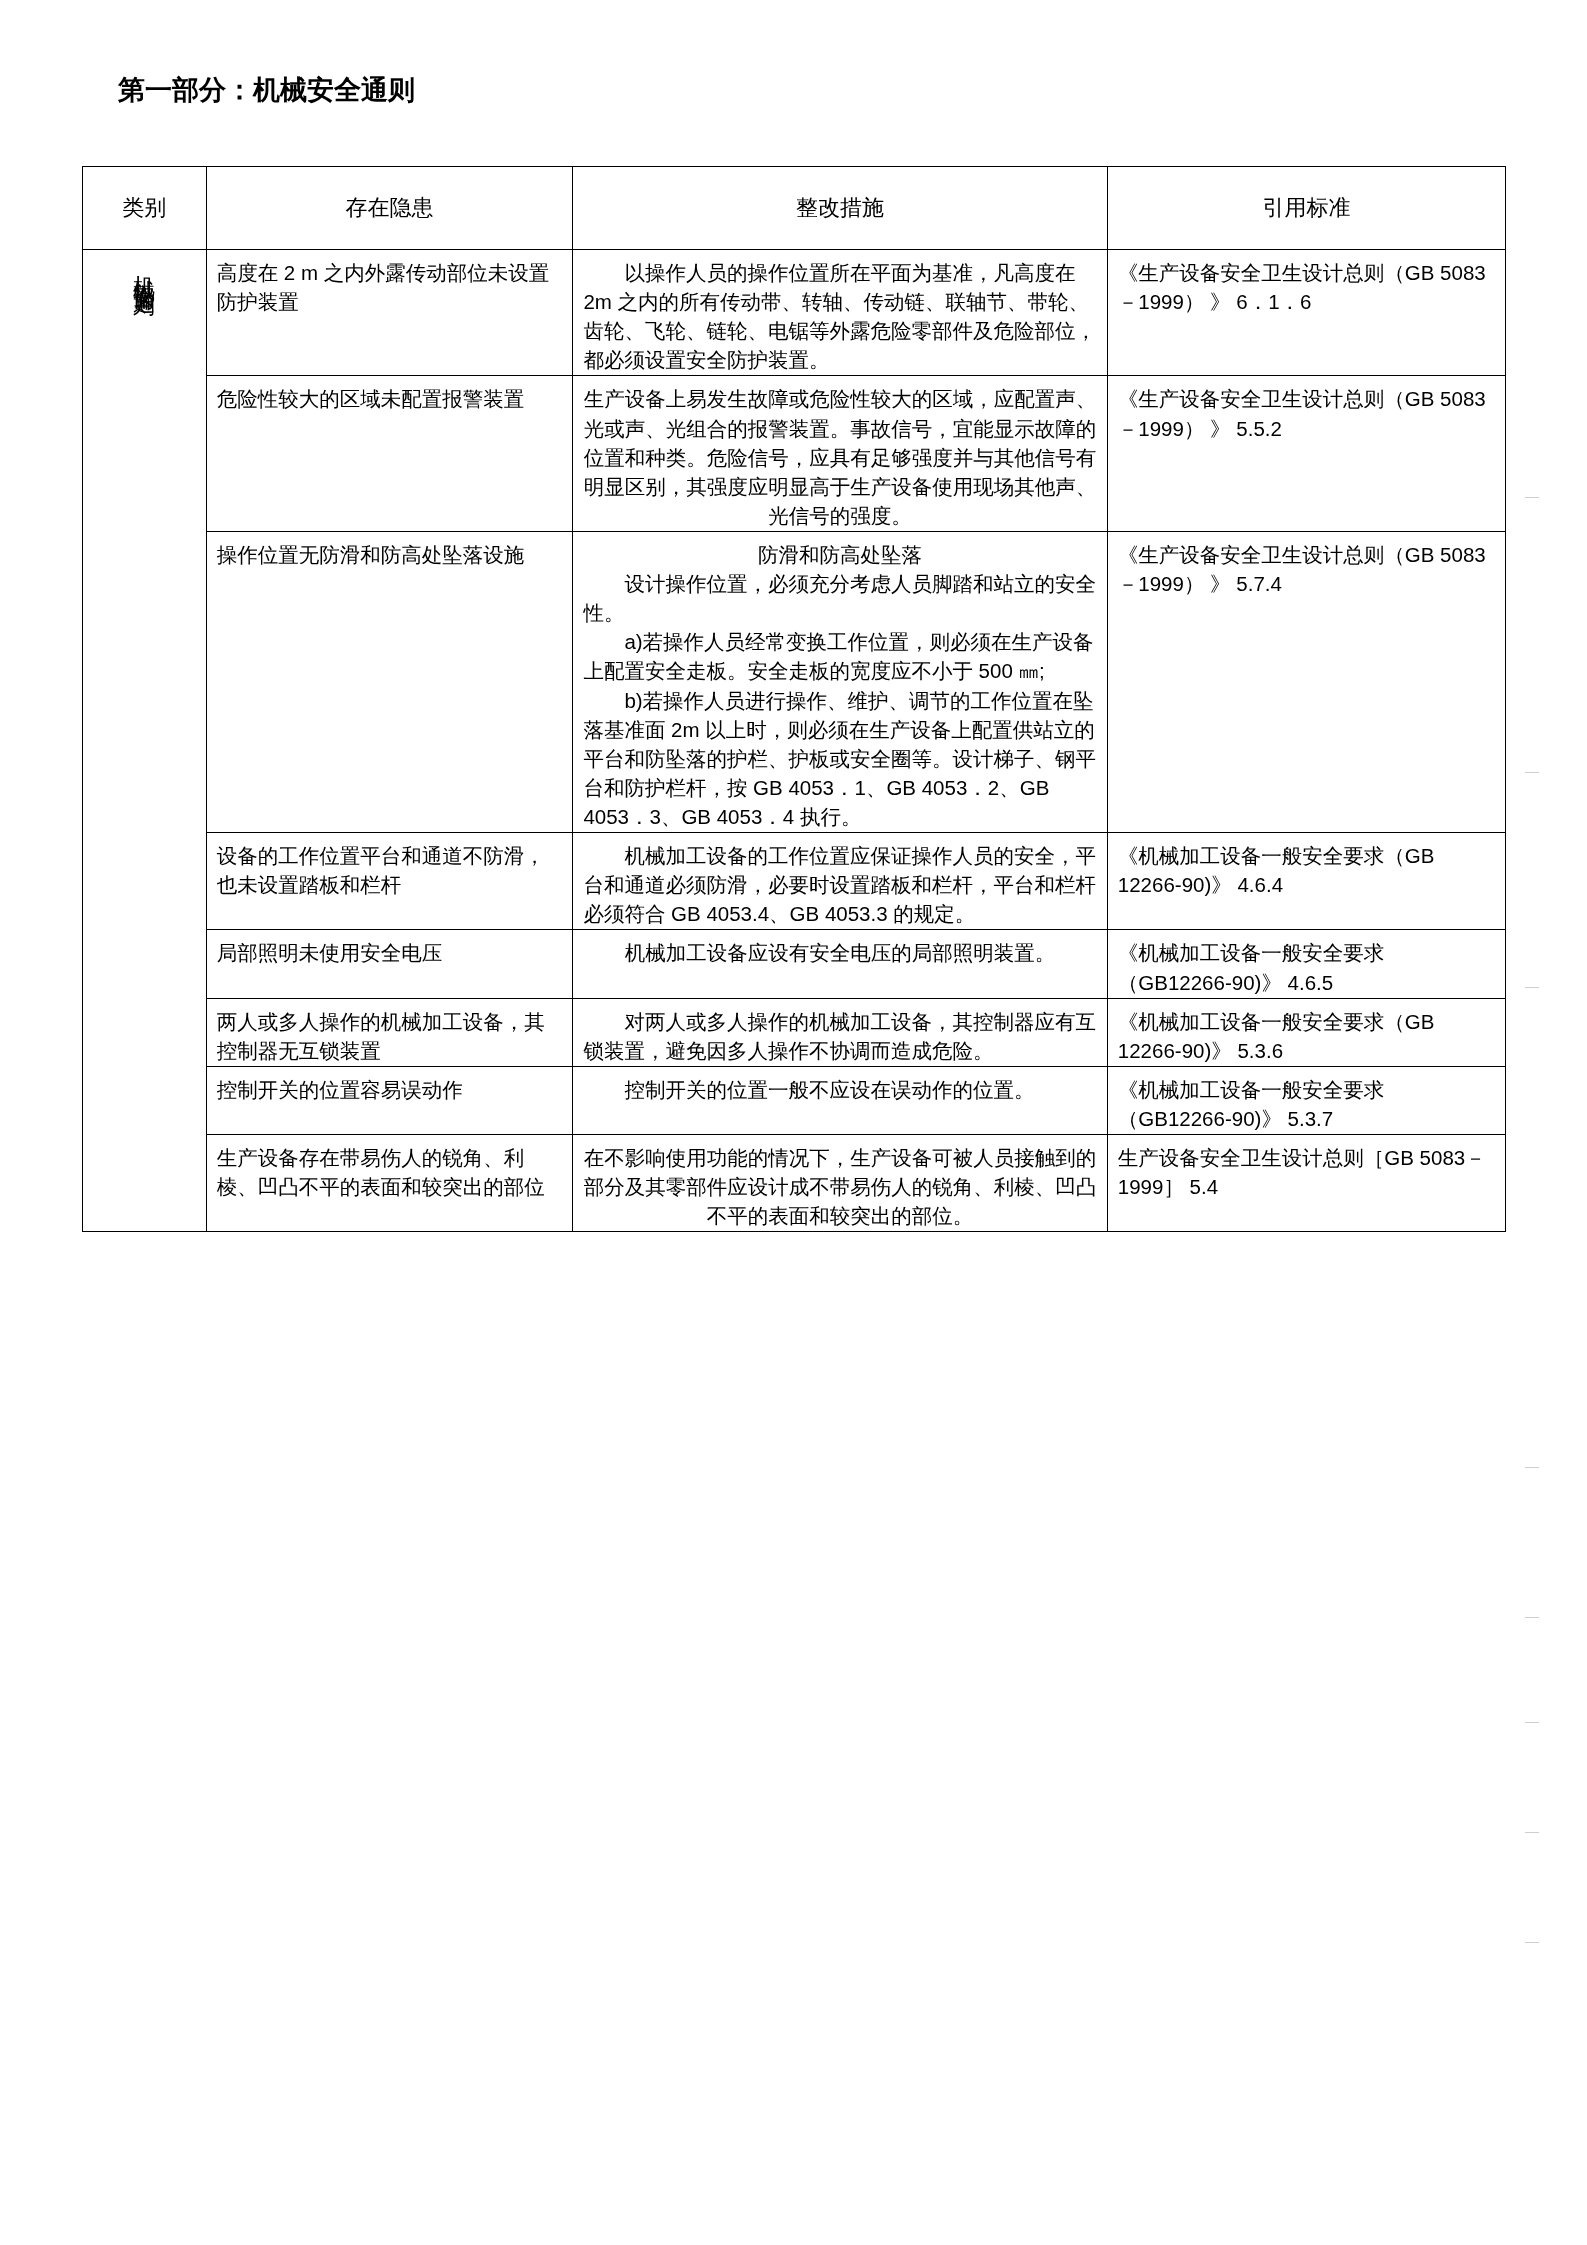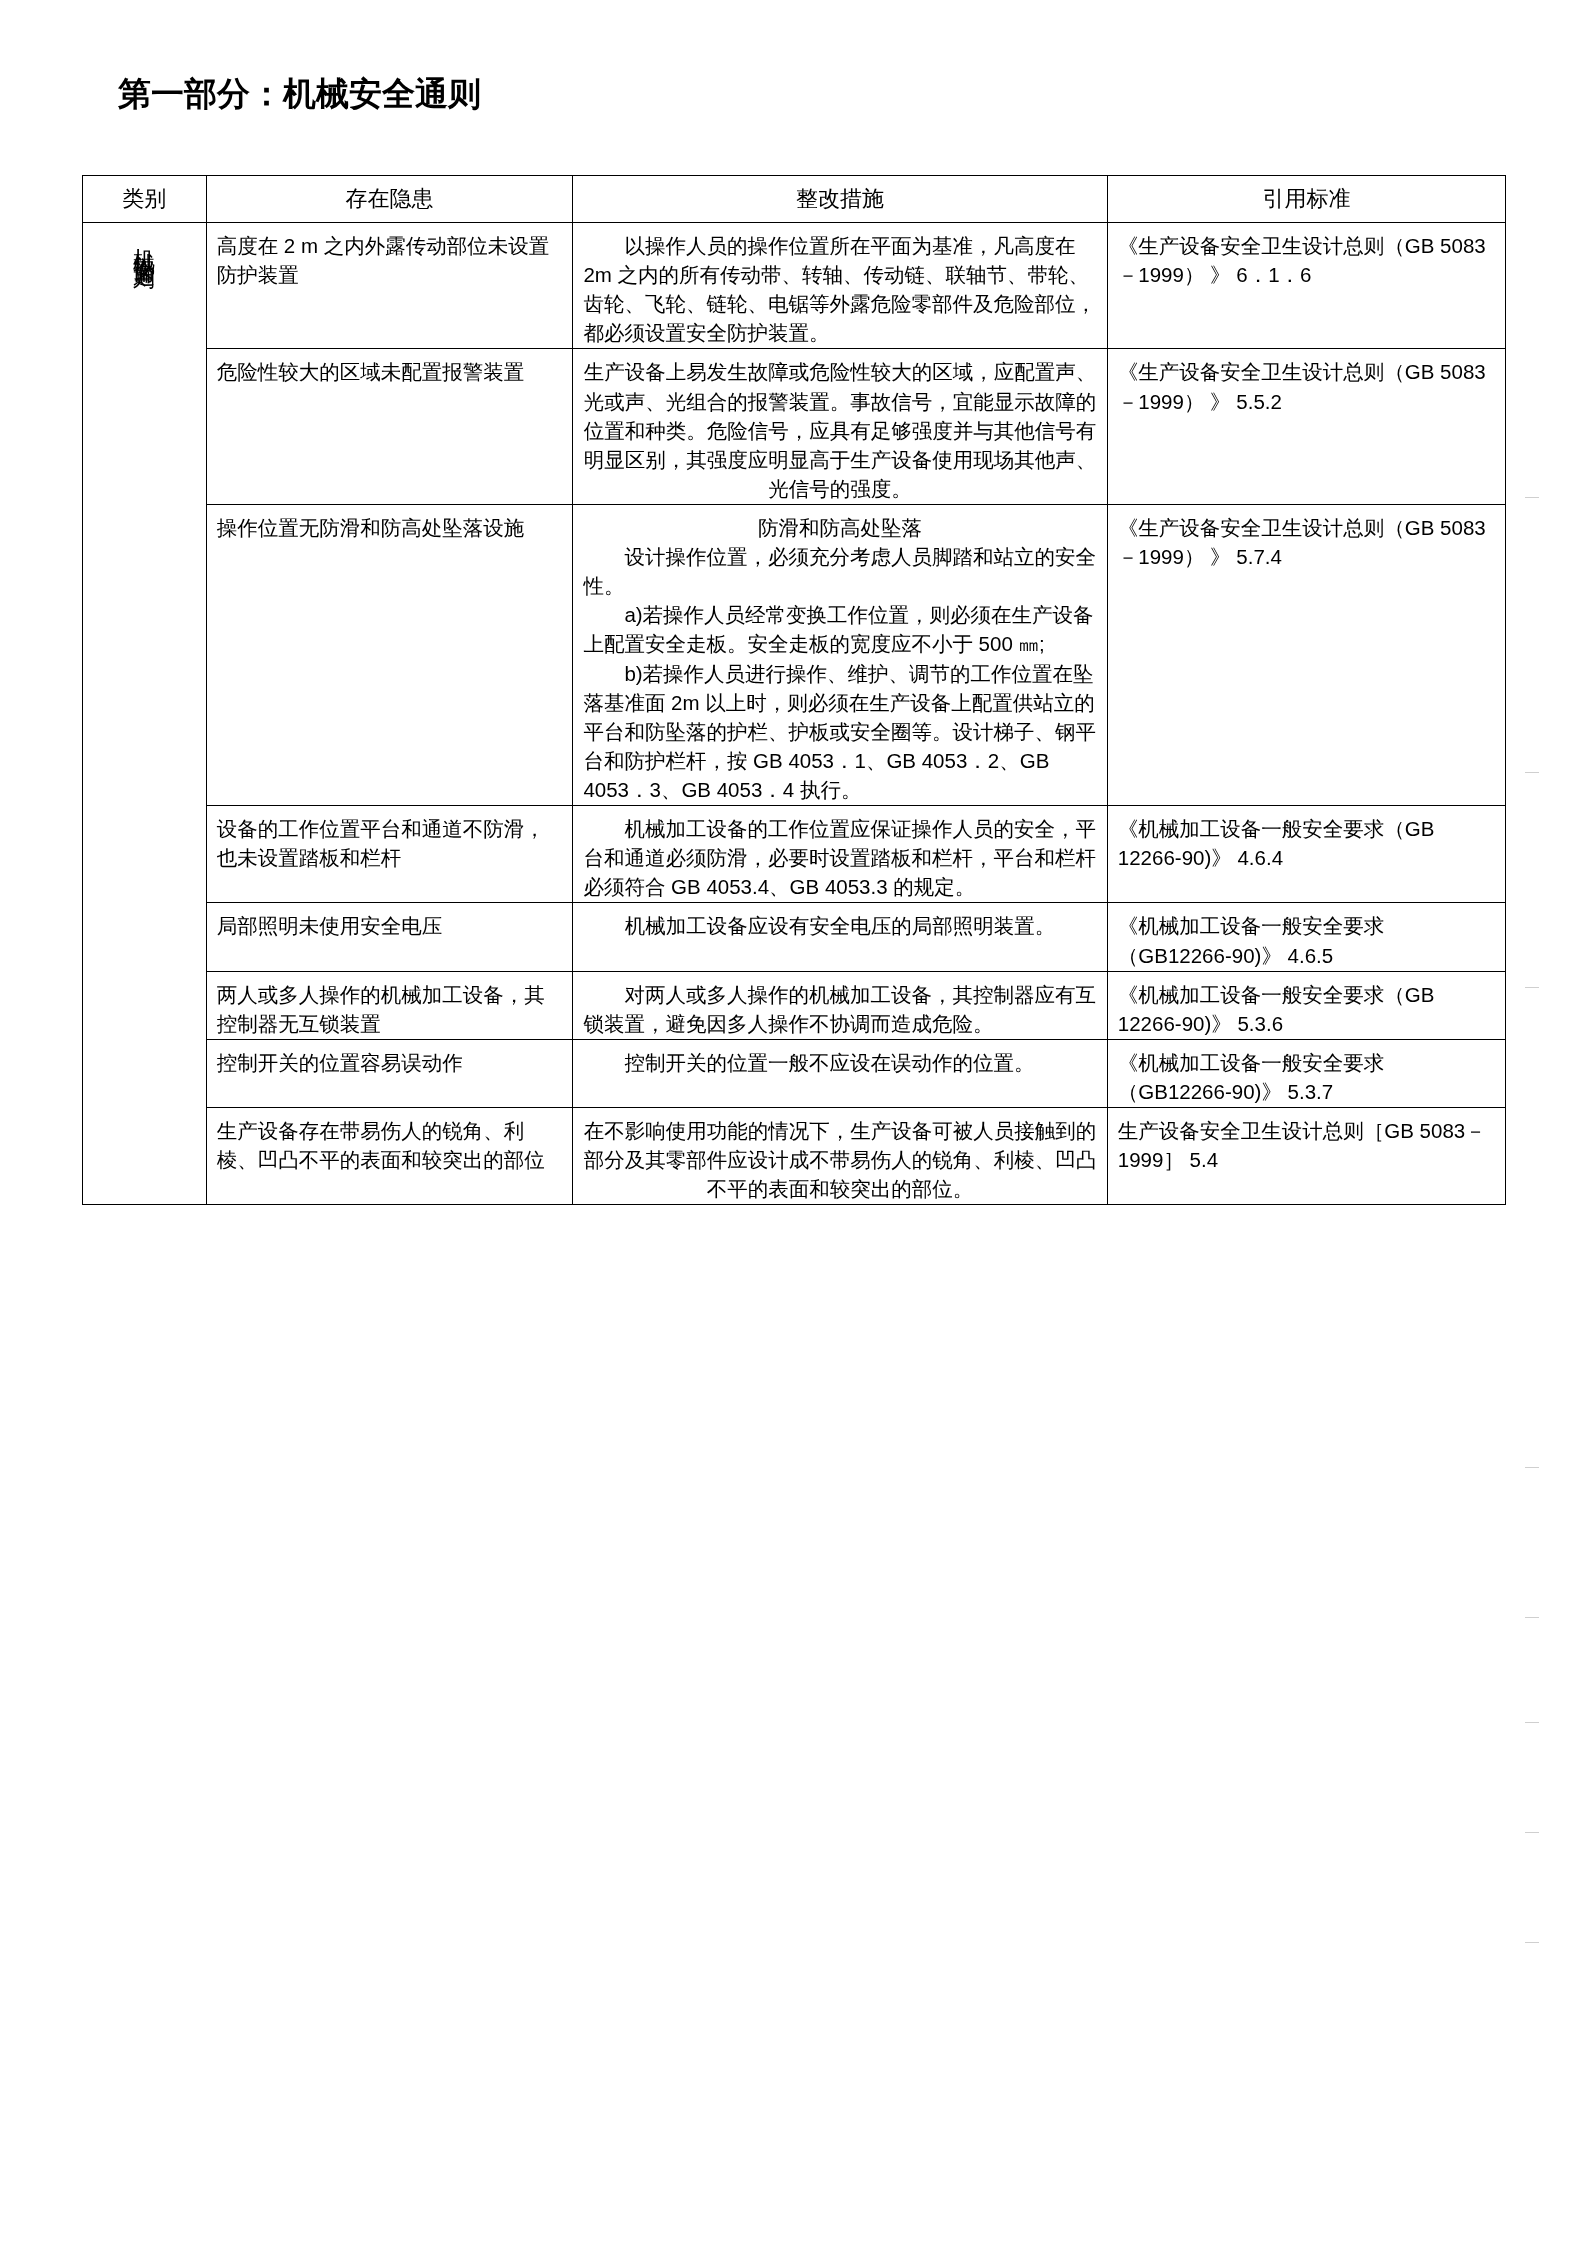--- a/index.html
+++ b/index.html
@@ -24,21 +24,21 @@
   }
   .doc-title {
     text-align: center;
     font-size: 37px;
     font-weight: bold;
     letter-spacing: 1px;
     margin-top: 150px;
     font-family: "Liberation Sans", "DejaVu Sans", sans-serif;
   }
   .section-title {
-    font-size: 33px;
+    font-size: 27px;
     font-weight: bold;
     margin-top: 72px;
     margin-left: 118px;
     font-family: "Liberation Sans", "DejaVu Sans", sans-serif;
   }
   table.main {
     border-collapse: collapse;
     margin-top: 58px;
     margin-left: 82px;
     width: 1424px;
@@ -51,21 +51,21 @@
     font-size: 20.5px;
     line-height: 1.42;
     font-family: "Liberation Sans", "DejaVu Sans", sans-serif;
   }
   table.main thead th {
     text-align: center;
     vertical-align: middle;
     font-weight: normal;
     font-size: 22px;
     height: 46px;
-    padding: 0 8px;
+    padding: 18px 8px;
   }
   .col-cat { width: 118px; }
   .col-haz { width: 350px; }
   .col-fix { width: 510px; }
   .col-std { width: 380px; }
 
   td.cat-cell {
     text-align: center;
     vertical-align: middle;
     padding: 0;

